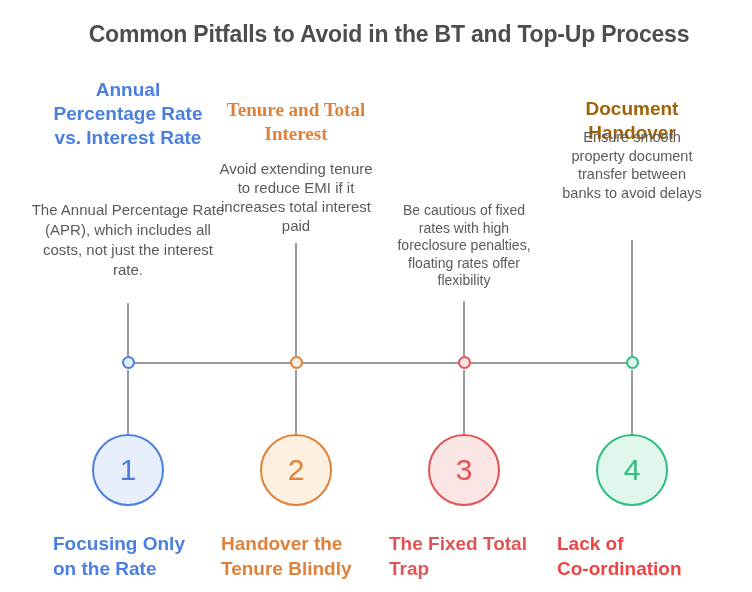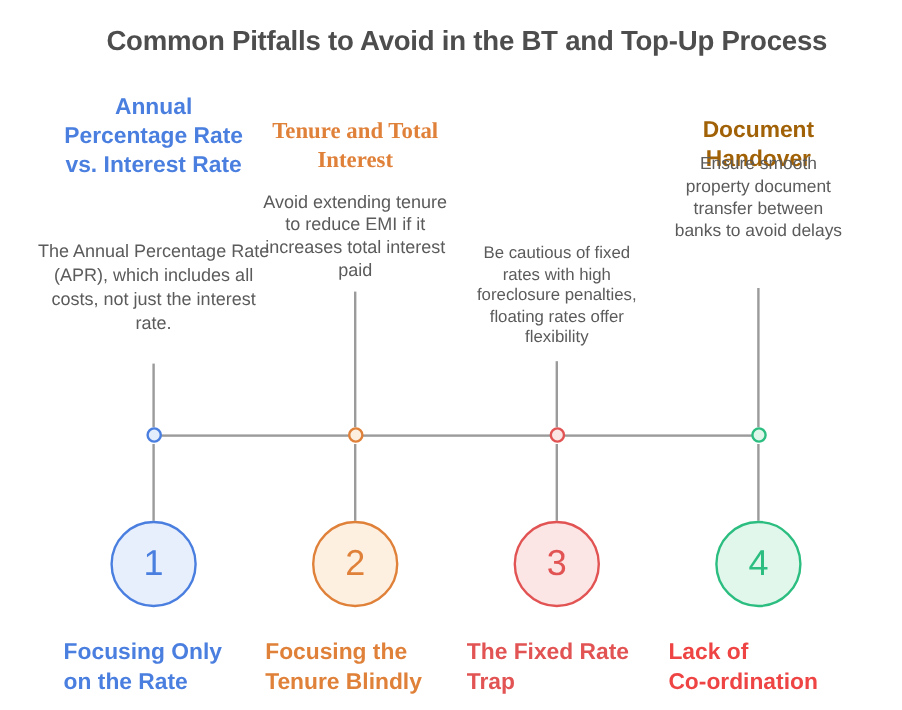--- a/index.html
+++ b/index.html
@@ -98,32 +98,32 @@
 
   <div class="col c2">
     <div class="heading">Tenure and Total Interest</div>
     <div class="desc">Avoid extending tenure to reduce EMI if it increases total interest paid</div>
     <div class="vline vline-top"></div>
     <div class="dot"></div>
     <div class="vline vline-bottom"></div>
     <div class="numcircle">
       <span>2</span>
     </div>
-    <div class="label">Focusing the Tenure Blindly</div>
+    <div class="label">Handover the Tenure Blindly</div>
   </div>
 
   <div class="col c3">
     <div class="desc">Be cautious of fixed rates with high foreclosure penalties, floating rates offer flexibility</div>
     <div class="vline vline-top"></div>
     <div class="dot"></div>
     <div class="vline vline-bottom"></div>
     <div class="numcircle">
       <span>3</span>
     </div>
-    <div class="label">The Fixed Rate Trap</div>
+    <div class="label">The Fixed Total Trap</div>
   </div>
 
   <div class="col c4">
     <div class="heading">Document Handover</div>
     <div class="desc">Ensure smooth property document transfer between banks to avoid delays</div>
     <div class="vline vline-top"></div>
     <div class="dot"></div>
     <div class="vline vline-bottom"></div>
     <div class="numcircle">
       <span>4</span>

